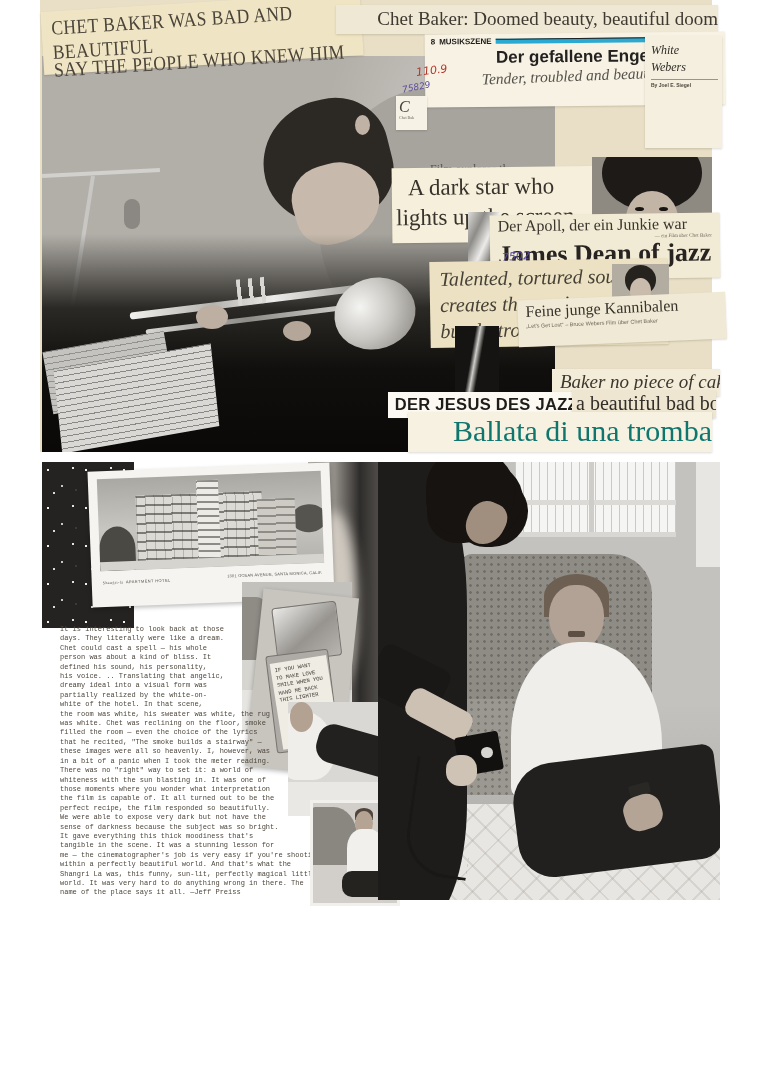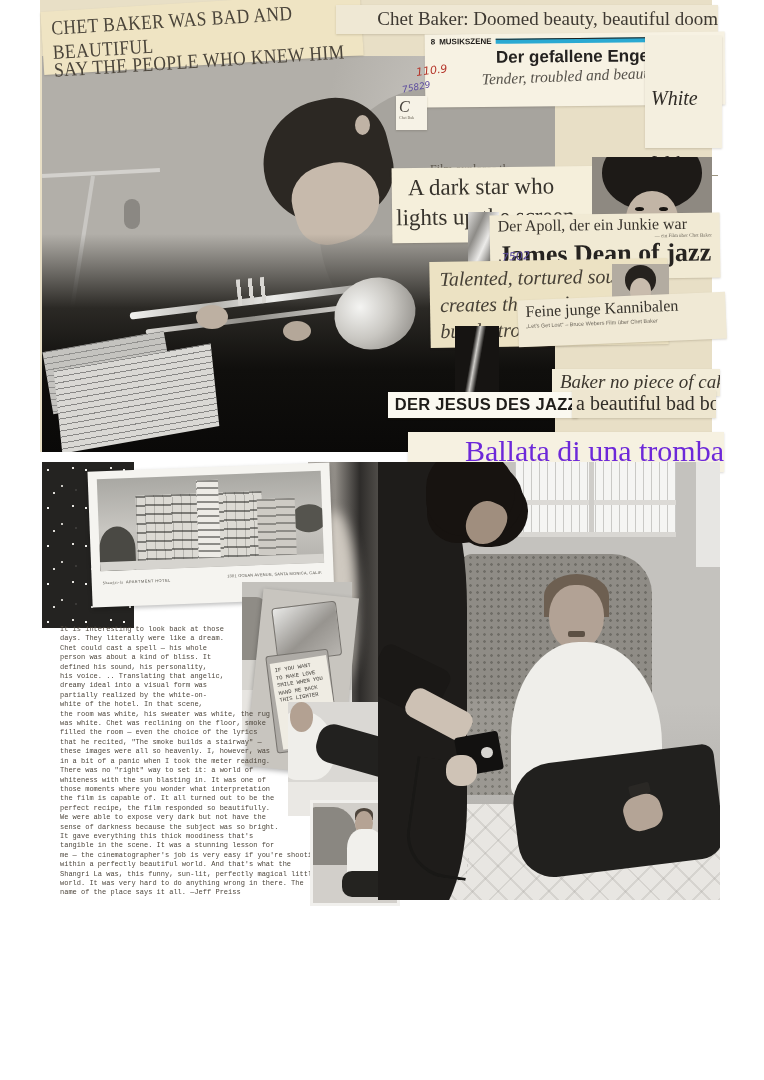--- a/index.html
+++ b/index.html
@@ -53,21 +53,21 @@
       background-image:repeating-linear-gradient(180deg,rgba(70,70,70,.4) 0 1px,rgba(0,0,0,0) 1px 6px);
       transform:rotate(-10deg);}
 
   #clip-musikszene{left:385px;top:33px;width:288px;height:67px;background:#f7f2e3;transform:rotate(-.6deg);padding:3px 6px;}
   #clip-musikszene .kick{display:flex;align-items:center;gap:4px;font-size:8px;font-weight:bold;color:#22201d;}
   #clip-musikszene .rule{flex:1;height:4px;border-top:1px solid #22201d;background:#2aa9d2;}
   #clip-musikszene .h{font-size:17px;font-weight:bold;text-align:center;color:#242220;margin-top:2px;}
   #clip-musikszene .s{font-size:15.5px;font-style:italic;color:#56524b;text-align:center;transform:rotate(-1.6deg);}
 
   #clip-orpheus{left:605px;top:36px;width:67px;height:106px;background:#f4efdf;padding:6px 4px 0 6px;}
-  #clip-orpheus .t{font-size:20px;font-style:italic;line-height:17px;color:#2f2b26;margin-top:48px;}
+  #clip-orpheus .t{font-size:12px;font-style:italic;line-height:17px;color:#2f2b26;}
   #clip-orpheus .b{font-size:5px;font-weight:bold;color:#4c463d;margin-top:3px;border-top:1px solid #9c9581;padding-top:2px;}
 
   #clip-lostboy{left:385px;top:97px;width:287px;height:63px;background:#f3edda;
       font-size:40px;line-height:56px;color:#2d2923;padding-left:10px;}
 
   #txt-filmexplores{left:390px;top:162px;font-size:12px;color:#5a544b;width:90px;}
 
   #clip-darkstar{left:352px;top:167px;width:218px;height:70px;background:#f5efdb;transform:rotate(-.7deg);
       font-size:23px;line-height:30px;color:#37332c;padding-top:5px;}
   #clip-darkstar .l1{padding-left:16px;}
@@ -108,21 +108,21 @@
   #clip-cake{left:512px;top:369px;width:160px;height:27px;background:#f2ecd8;
       font-size:19px;font-style:italic;line-height:25px;color:#3c372f;padding-left:8px;}
 
   #clip-jesus{left:348px;top:392px;width:184px;height:26px;background:#fbf9f1;
       font-size:16.5px;font-weight:bold;letter-spacing:.3px;line-height:24px;color:#1f1d1a;padding-left:6px;}
 
   #clip-badboy{left:532px;top:390px;width:140px;height:28px;background:#eee6d0;
       font-size:20px;line-height:26px;color:#322e28;padding-left:4px;}
 
   #clip-ballata{left:368px;top:412px;width:304px;height:40px;background:#f6f1e1;
-      font-size:30px;line-height:38px;color:#6d28d9;padding-left:12px;margin-top:20px;}
+      font-size:30px;line-height:38px;color:#0f766e;padding-left:0;}
 
   .ann-red{color:#b5372c;font-size:11px;transform:rotate(-7deg);}
   .ann-purple{color:#5b4b9e;font-size:9px;transform:rotate(-11deg);}
   .ann-blue{color:#5b4b9e;font-size:11px;transform:rotate(-5deg);}
   #snip-c{left:356px;top:96px;width:28px;height:32px;background:#f6f2e6;box-shadow:0 1px 2px rgba(60,50,30,.2);
       font-size:16px;font-style:italic;padding:2px 0 0 3px;color:#45403a;}
   #snip-c .tiny{font-size:4px;font-style:normal;line-height:4.5px;display:block;color:#6b6558;}
 
   
   #spread{left:42px;top:462px;width:678px;height:438px;background:#ffffff;}

